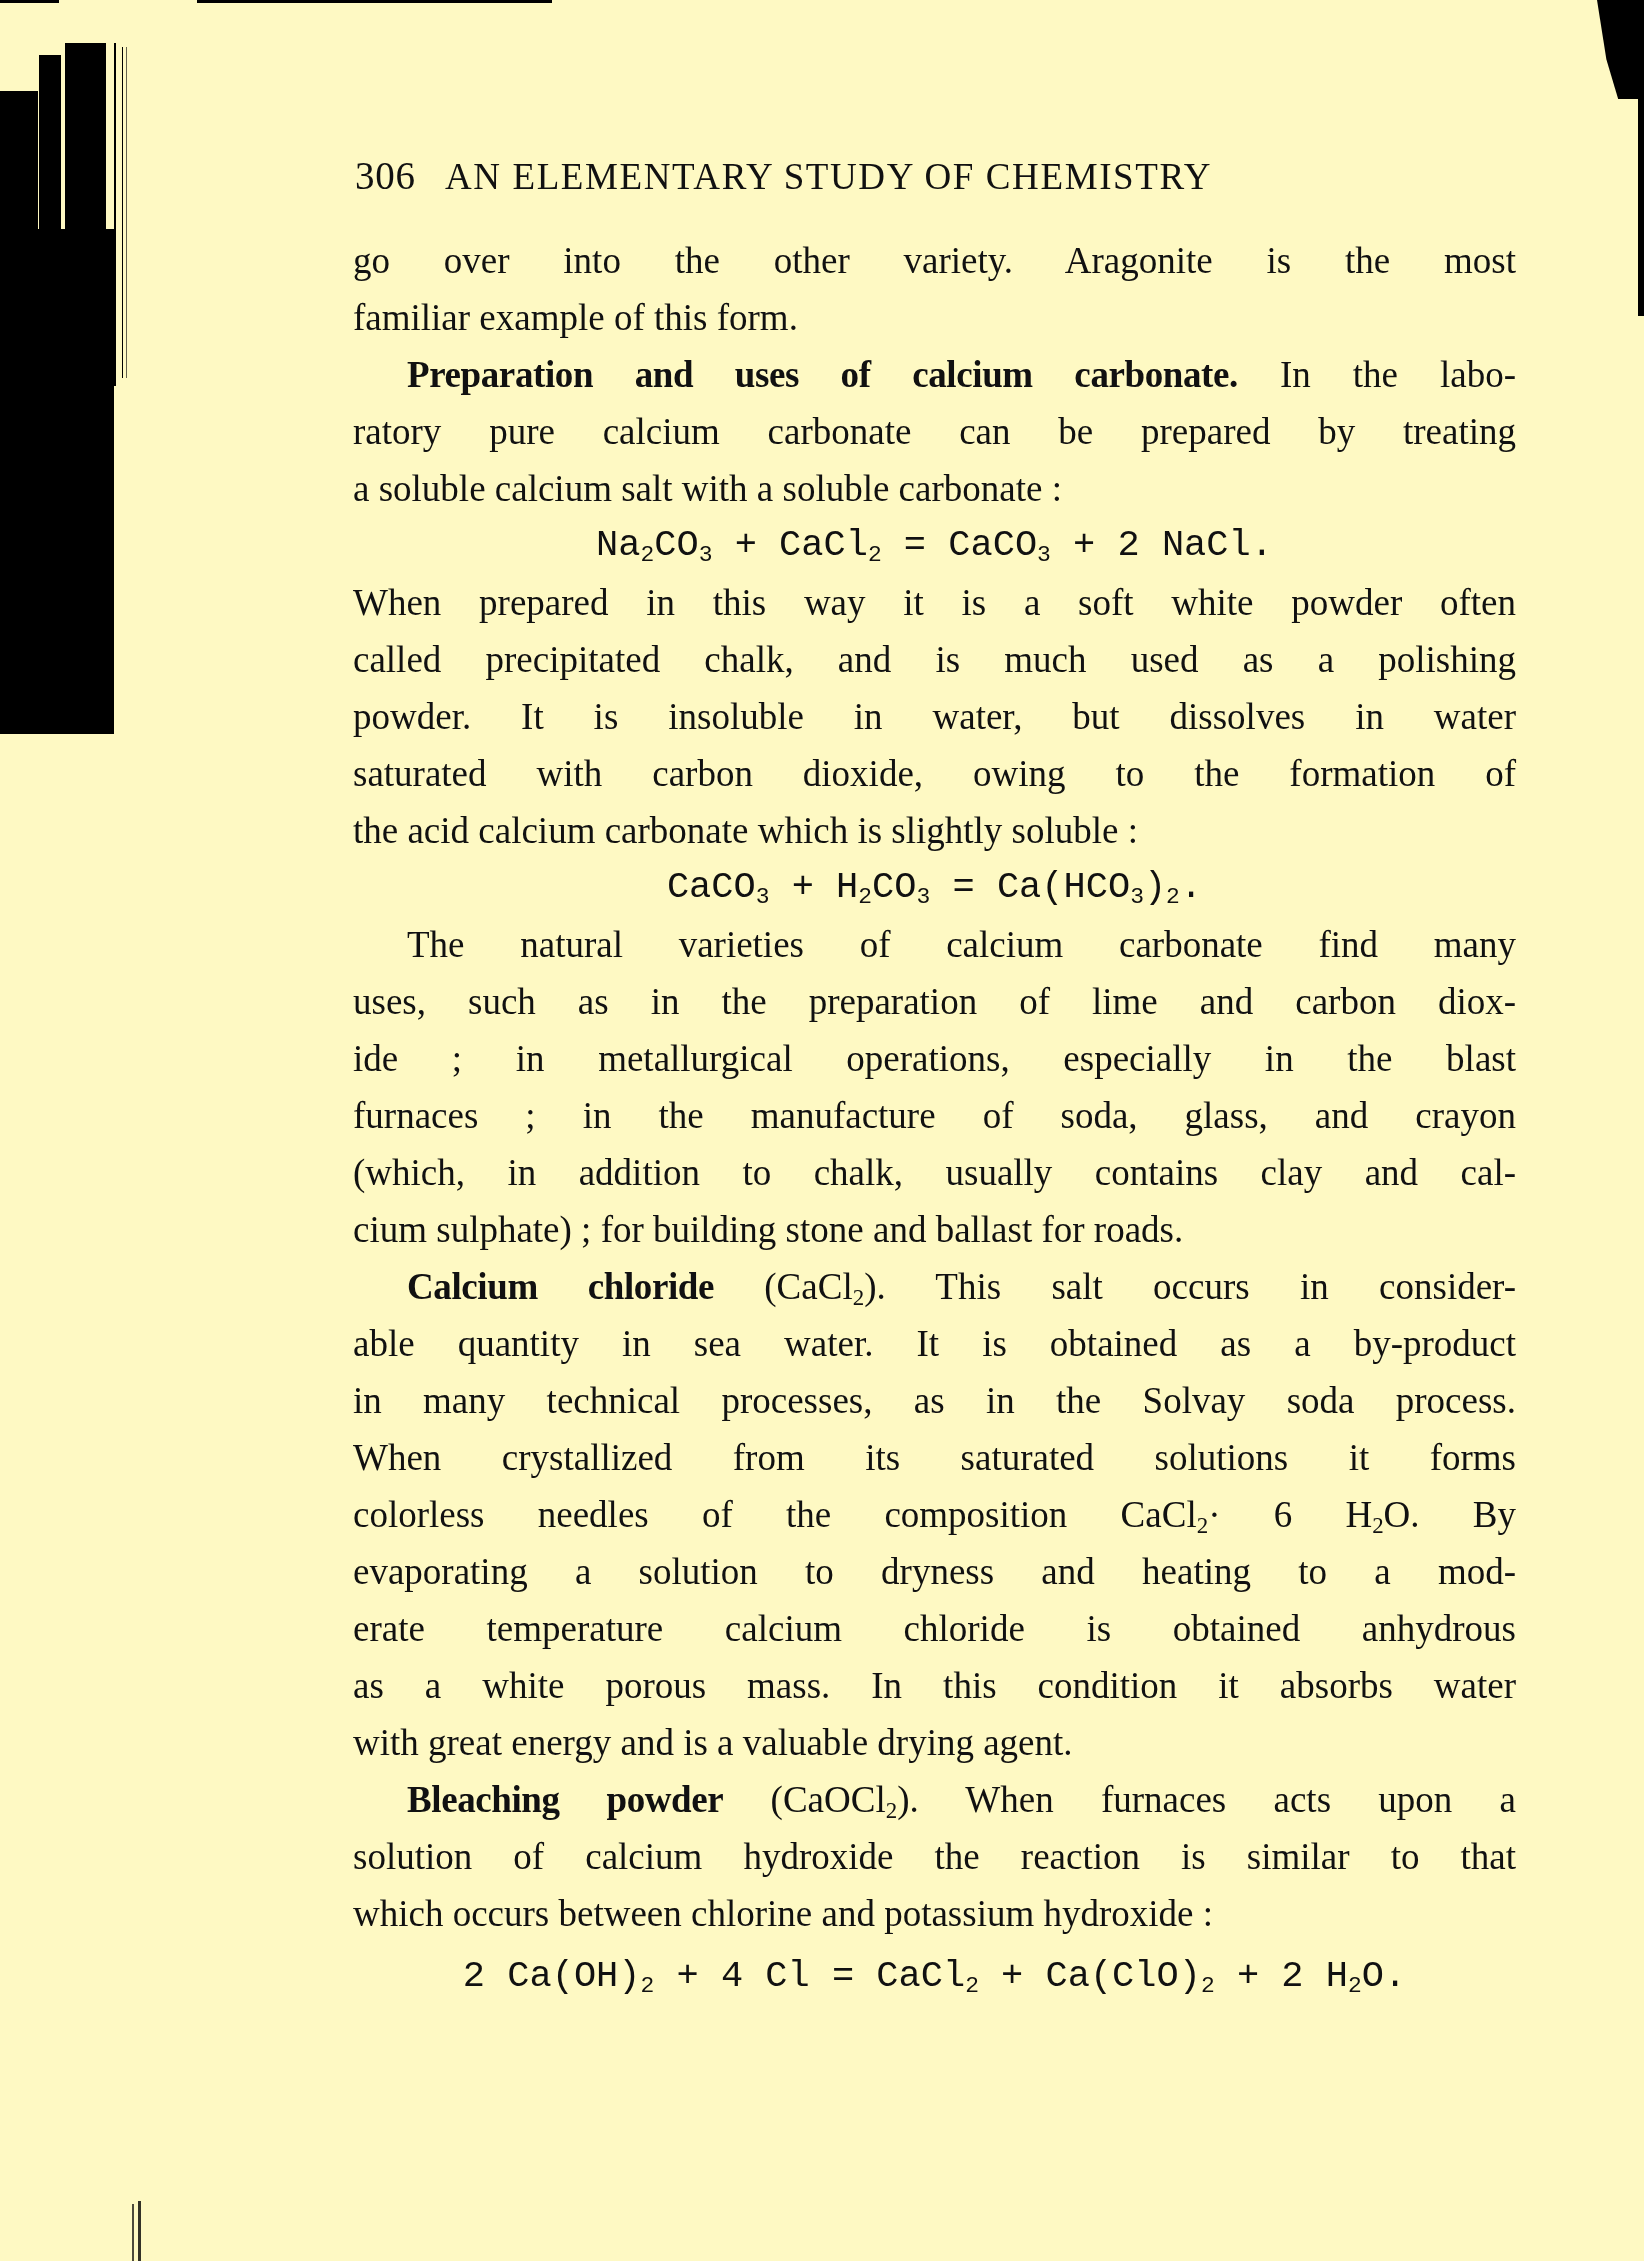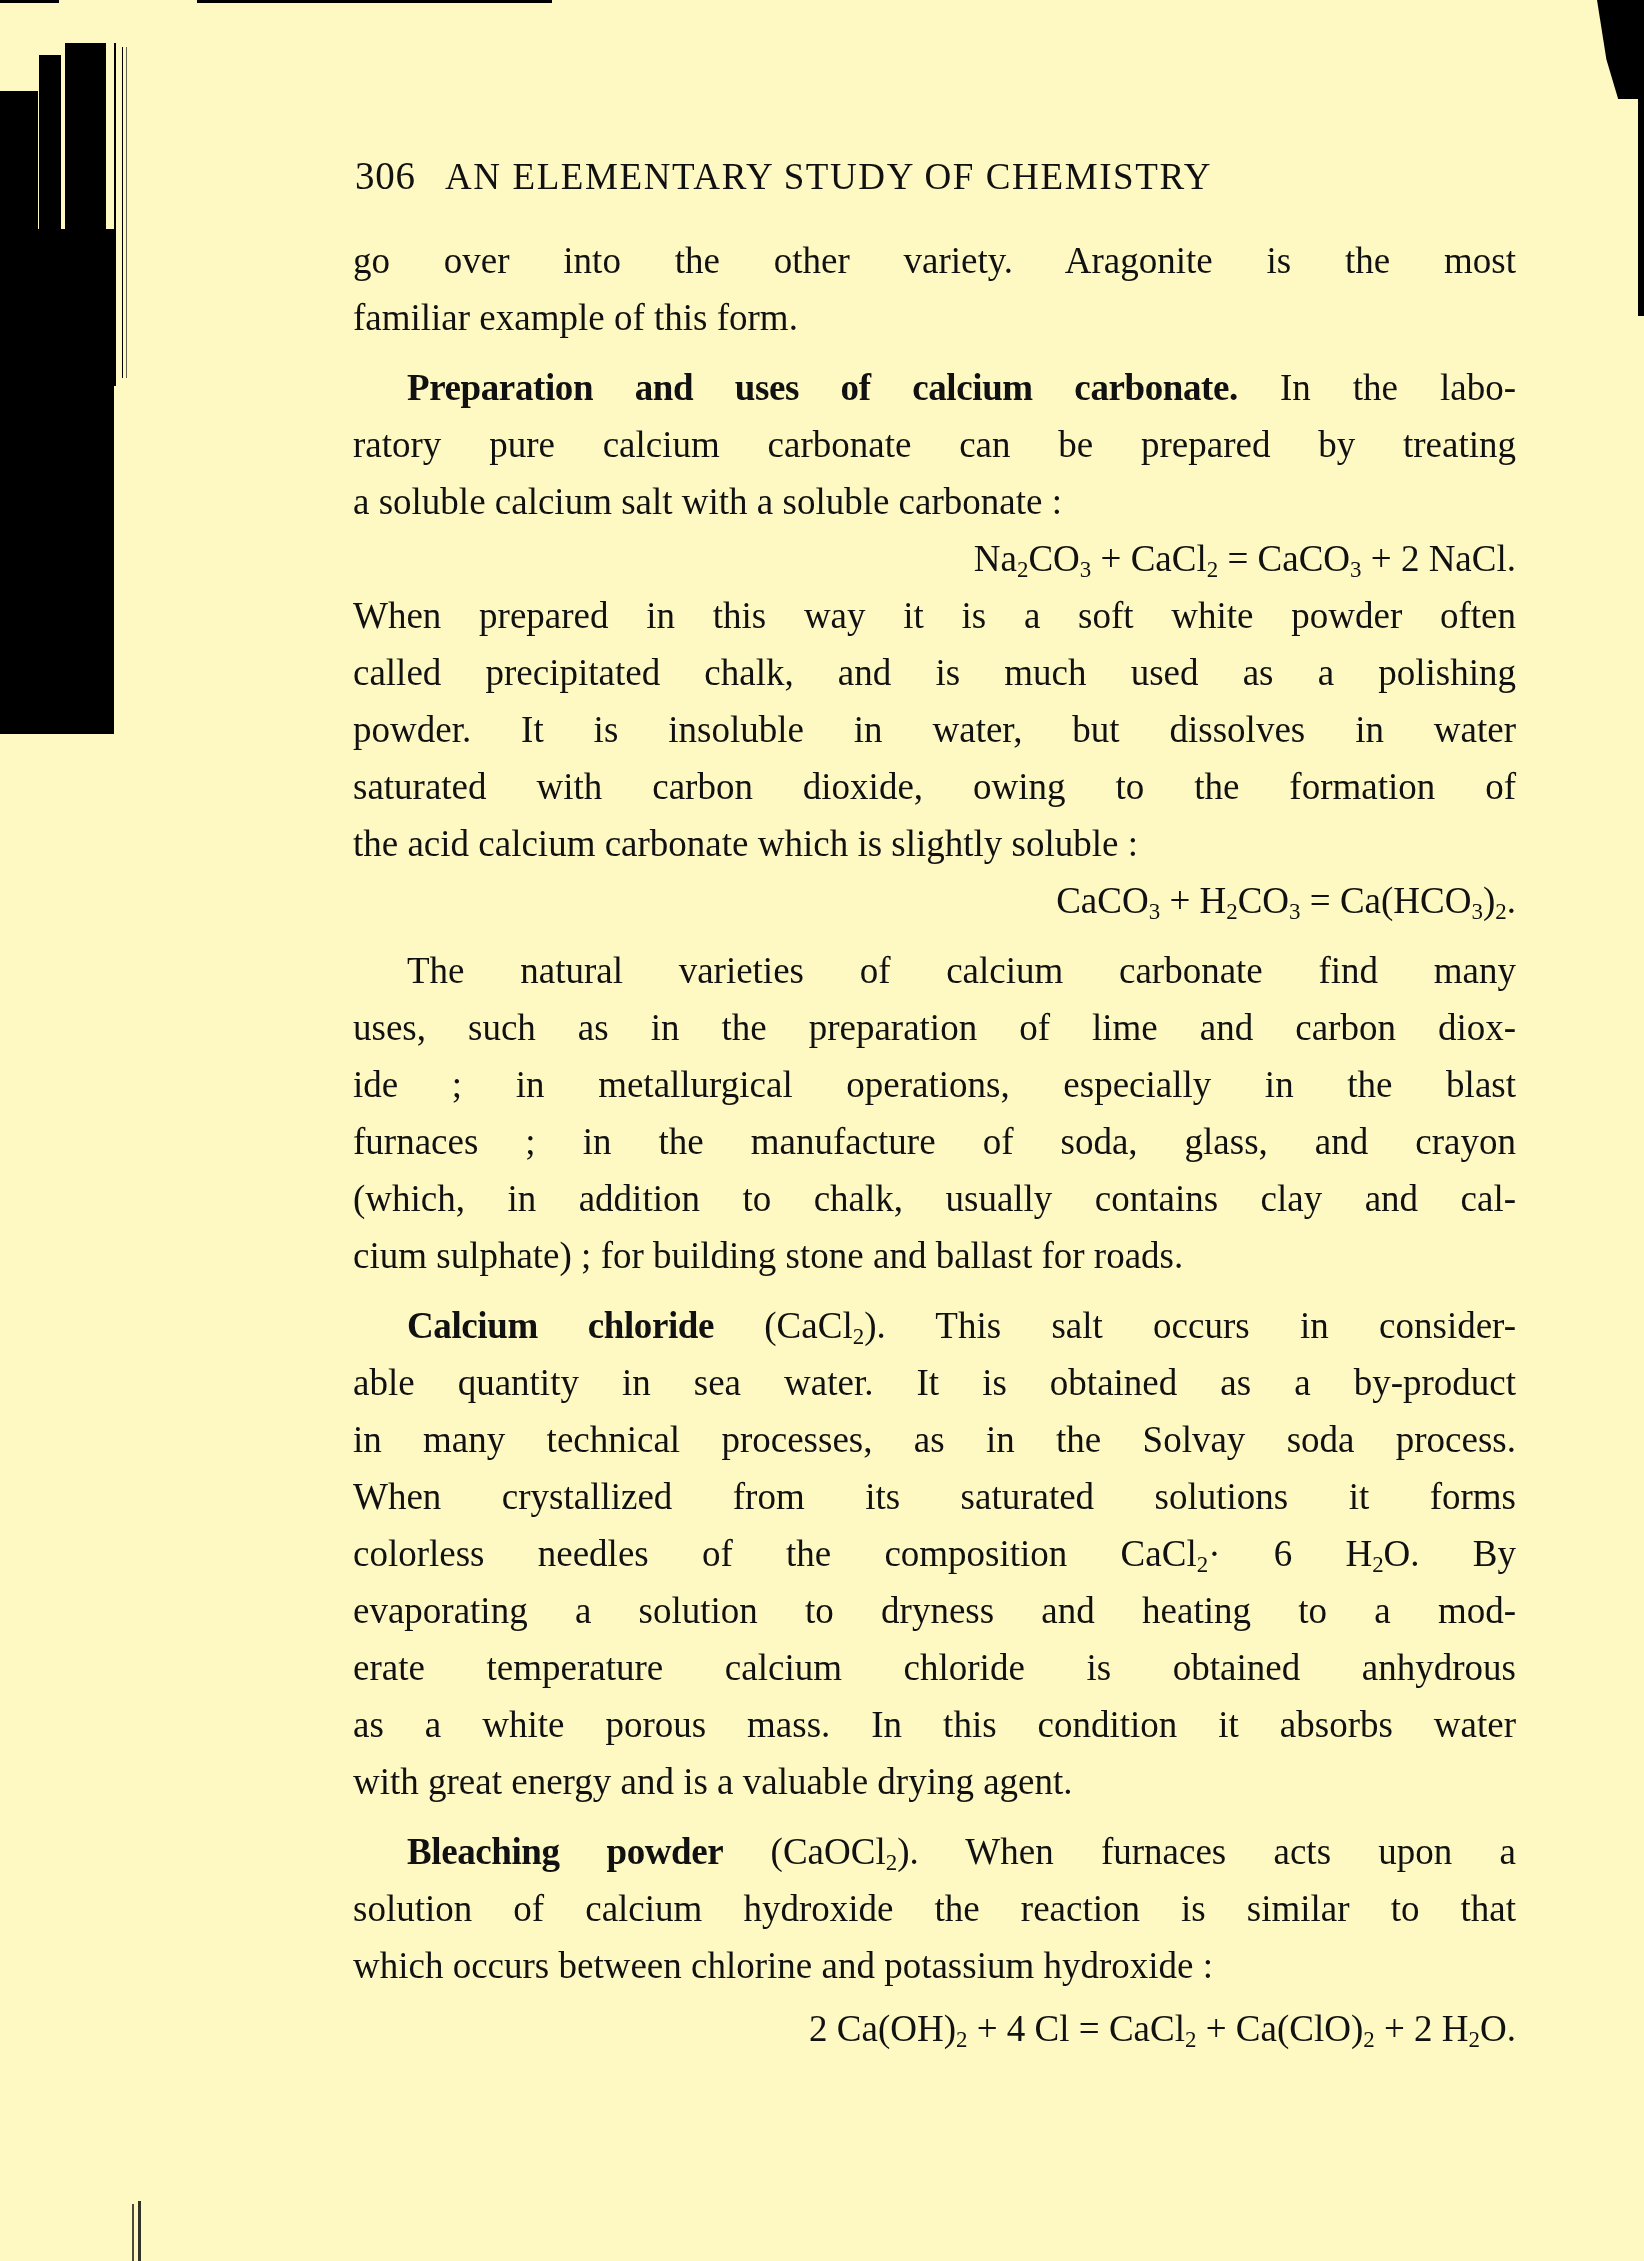--- a/index.html
+++ b/index.html
@@ -18,22 +18,22 @@
       font-size: 37px; line-height: 57px; letter-spacing: 0.8px; white-space: nowrap;
     }
     .running-head .folio { font-size: 39px; margin-right: 19px; }
     .running-head .title { text-transform: uppercase; letter-spacing: 1.6px; }
     .body-text {
       position: absolute; left: 353px; top: 232px; width: 1163px;
       font-size: 37px; line-height: 57px;
     }
     .line { display: block; white-space: nowrap; text-align: justify; text-align-last: justify; height: 57px; }
     .line.last { text-align-last: left; }
-    .line.indent { padding-left: 54px; margin-top: 13px; }
-    .eq { display: block; text-align: right; height: 57px; white-space: nowrap; font-size: 37px; }
+    .line.indent { padding-left: 54px; }
+    .eq { display: block; text-align: center; height: 57px; white-space: nowrap; font-size: 37px; font-family: Liberation Mono, monospace; }
     b.run { font-weight: bold; font-family: "Liberation Serif", serif; letter-spacing: -0.4px; }
     sub { font-size: 0.62em; vertical-align: -0.28em; line-height: 0; }
   </style>
 </head>
 <body>
 
 <div class="page">
 
   <div class="binding-shadow" style="left:0;top:91px;width:38px;height:304px;"></div>
   <div class="binding-shadow" style="left:0;top:229px;width:114px;height:505px;"></div>

